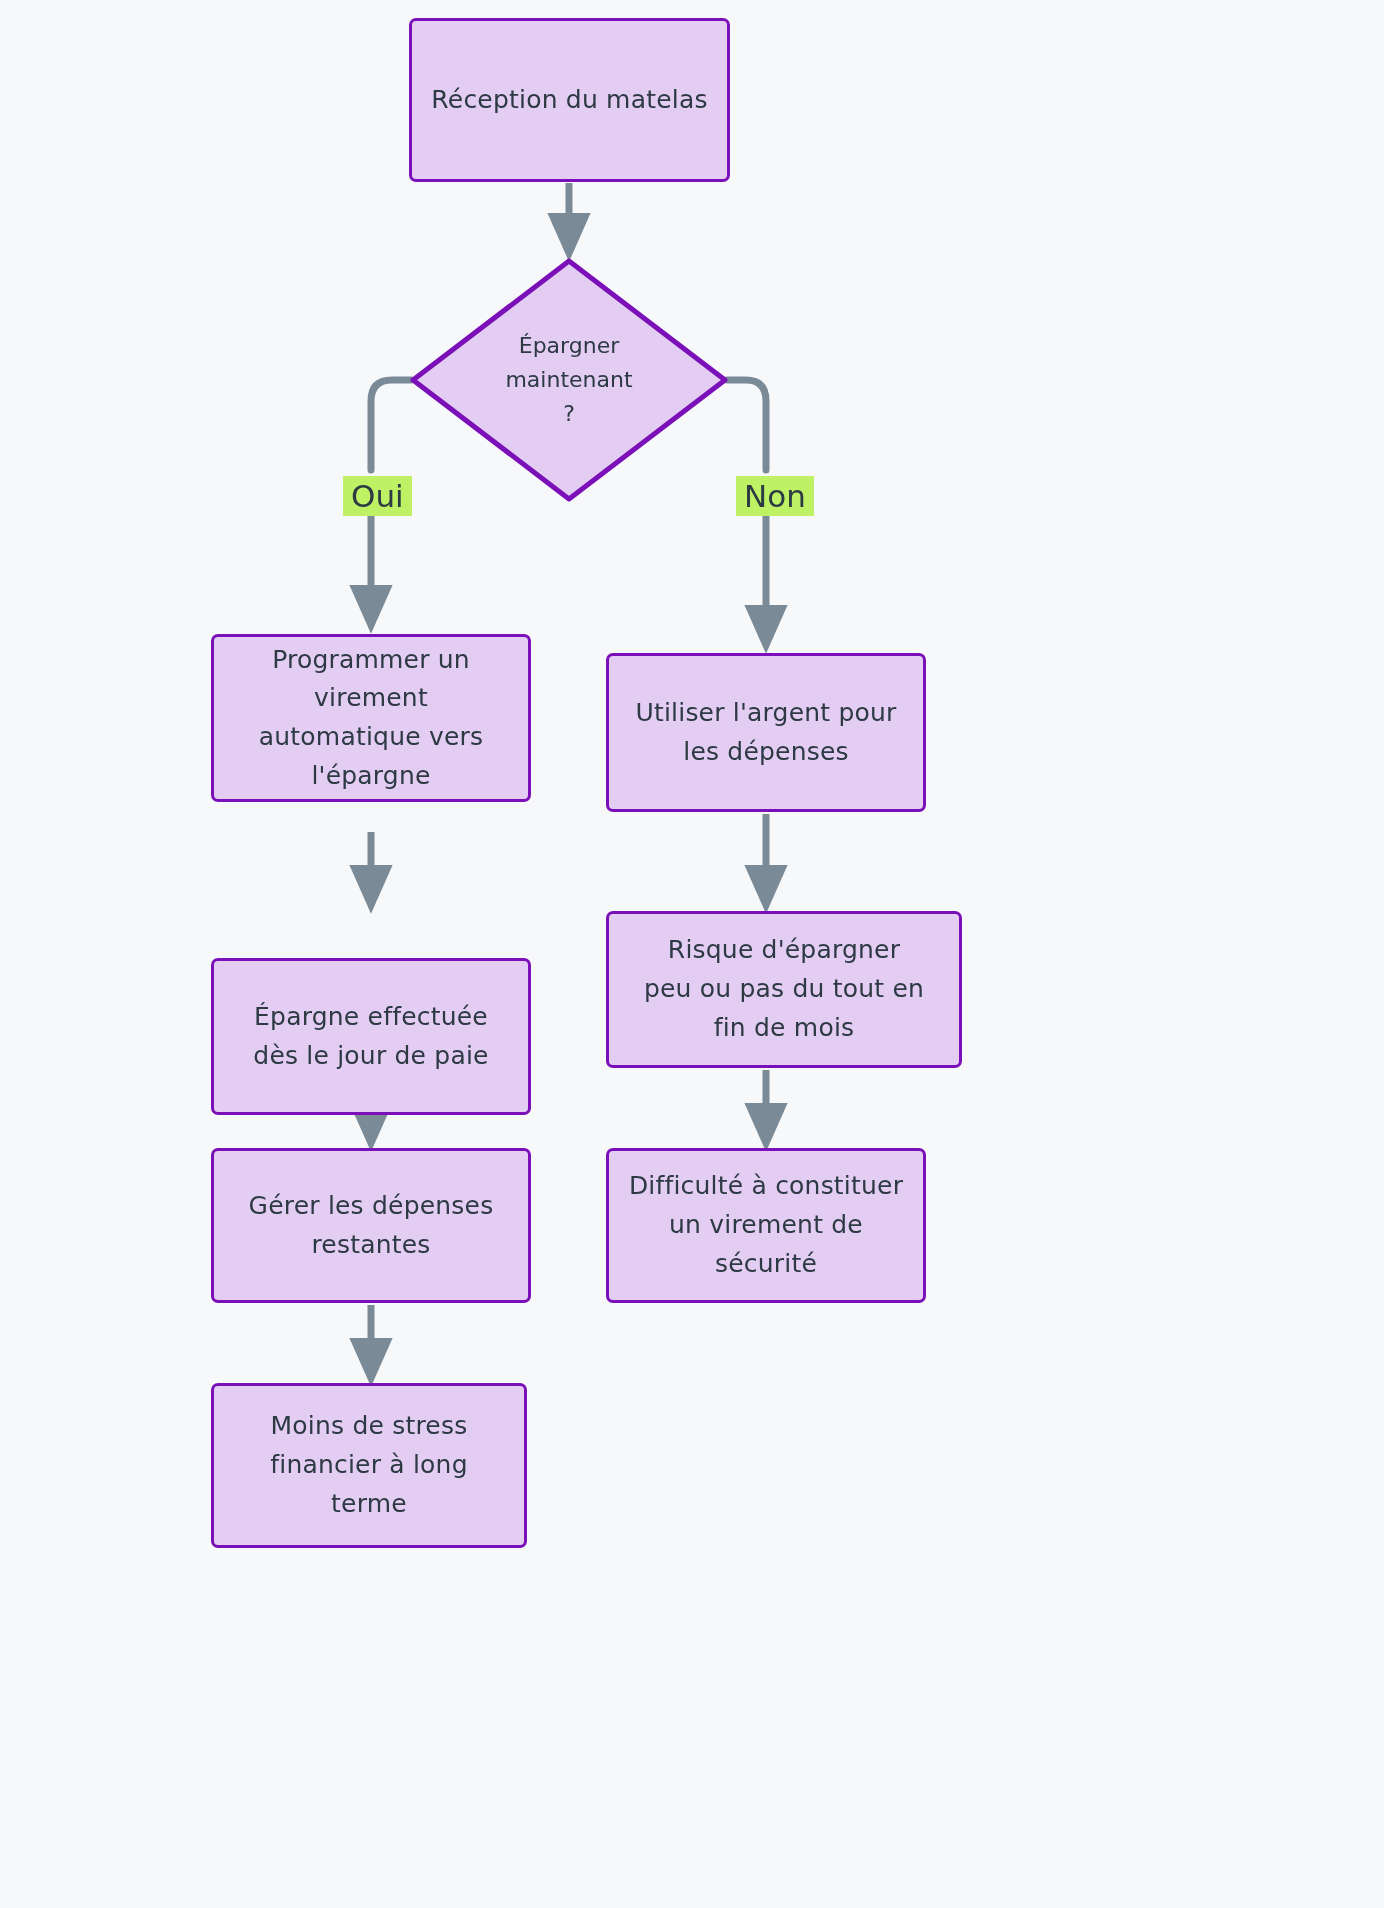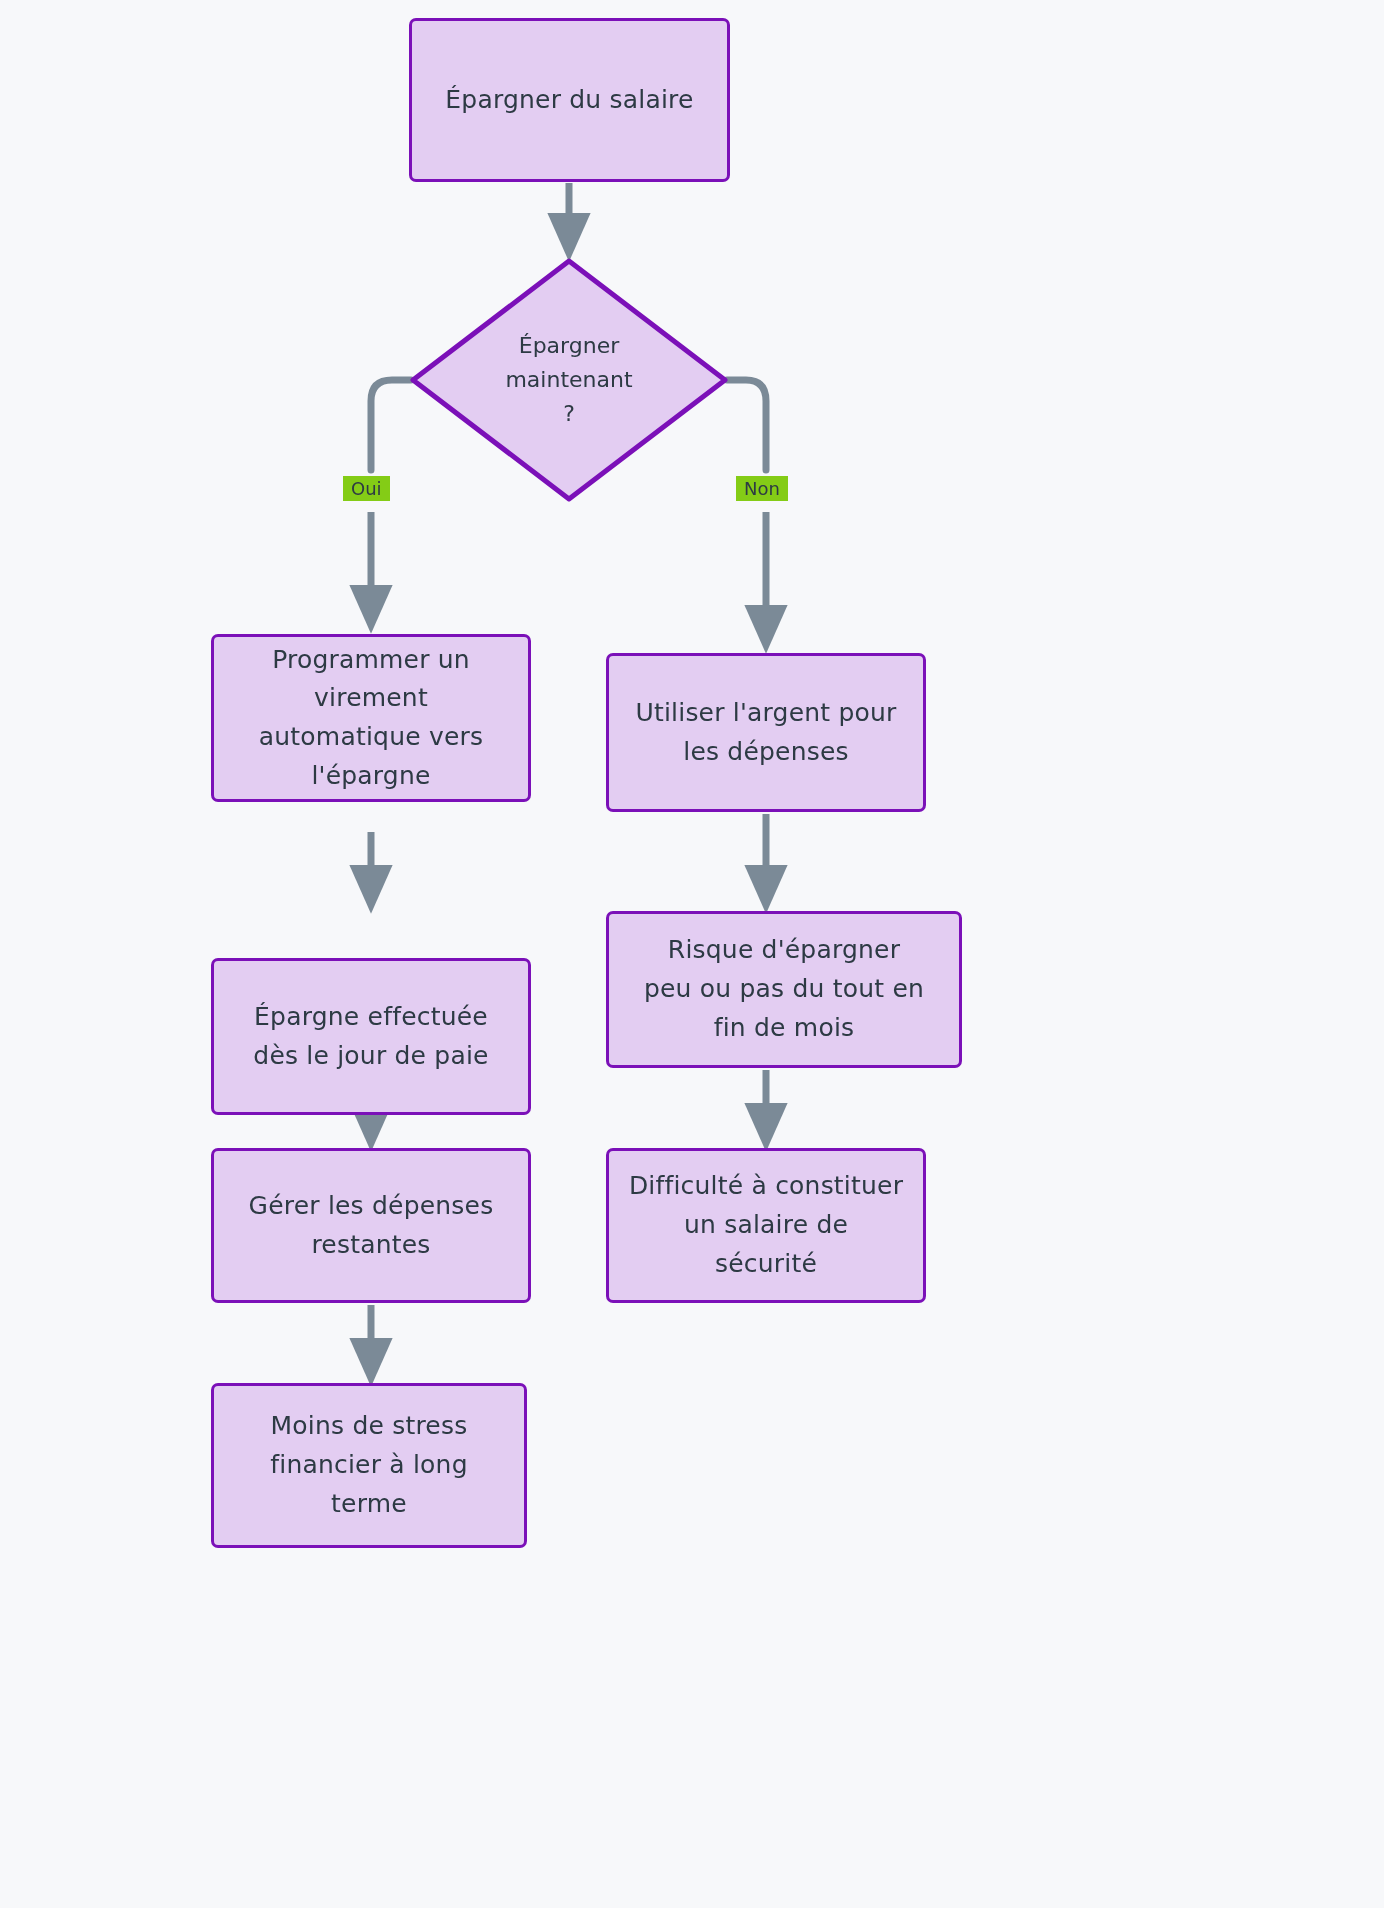--- a/index.html
+++ b/index.html
@@ -58,22 +58,22 @@
     width: 100%;
     height: 100%;
   }
   .decision-label {
     position: relative;
     z-index: 2;
   }
   .edge-label {
     position: absolute;
     color: #2d3a44;
-    font-size: 18px;
-    background: #84cc16;
+    font-size: 31px;
+    background: #bef264;
     padding: 2px 8px;
     white-space: nowrap;
   }
 </style>
 </head>
 <body>
 
 <div id="flow-root">
 
   <svg id="edges" viewBox="0 0 1384 1908">
@@ -93,21 +93,21 @@
 
     <path d="M371,832 L371,890" fill="none" stroke="#7b8a97" stroke-width="7" marker-end="url(#arrowhead)"></path>
     <path d="M371,1070 L371,1128" fill="none" stroke="#7b8a97" stroke-width="7" marker-end="url(#arrowhead)"></path>
     <path d="M371,1305 L371,1363" fill="none" stroke="#7b8a97" stroke-width="7" marker-end="url(#arrowhead)"></path>
 
     <path d="M766,814 L766,890" fill="none" stroke="#7b8a97" stroke-width="7" marker-end="url(#arrowhead)"></path>
     <path d="M766,1070 L766,1128" fill="none" stroke="#7b8a97" stroke-width="7" marker-end="url(#arrowhead)"></path>
   </svg>
 
   <div class="node" style="left:409px; top:18px; width:321px; height:164px;">
-    <span>Épargner du salaire</span>
+    <span>Réception du matelas</span>
   </div>
 
   <div class="node-decision" style="left:410px; top:258px; width:318px; height:244px;">
     <svg class="diamond-shape" viewBox="0 0 318 244" preserveAspectRatio="none">
       <polygon points="159,3 315,122 159,241 3,122" fill="#e3cdf2" stroke="#7b10b8" stroke-width="5" stroke-linejoin="round"></polygon>
     </svg>
     <span class="decision-label">Épargner
 maintenant
 ?</span>
   </div>
@@ -148,17 +148,17 @@
   </div>
 
   <div class="node" style="left:606px; top:911px; width:356px; height:157px;">
     <span>Risque d'épargner
 peu ou pas du tout en
 fin de mois</span>
   </div>
 
   <div class="node" style="left:606px; top:1148px; width:320px; height:155px;">
     <span>Difficulté à constituer
-un salaire de
+un virement de
 sécurité</span>
   </div>
 
 </div>
 
 </body></html>

